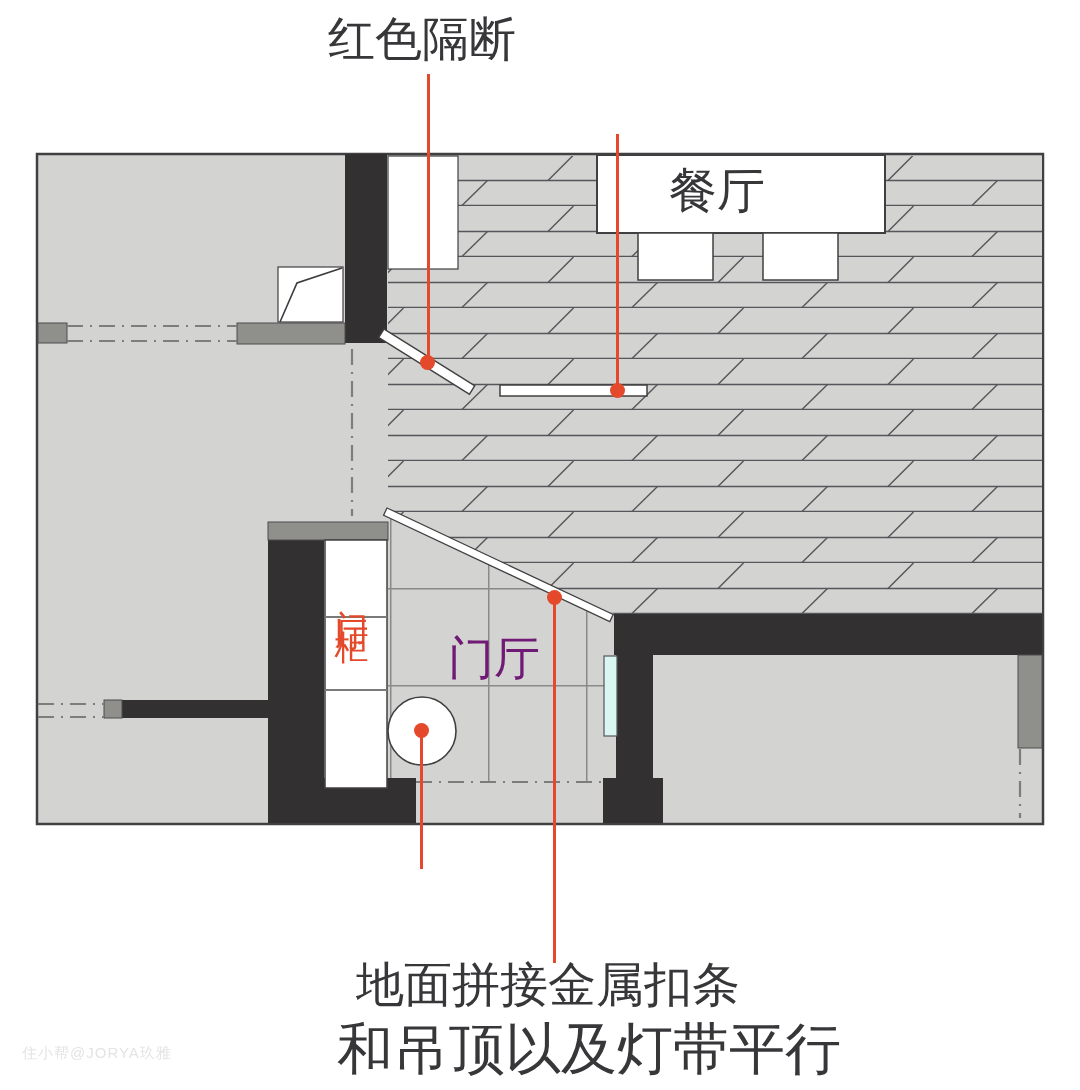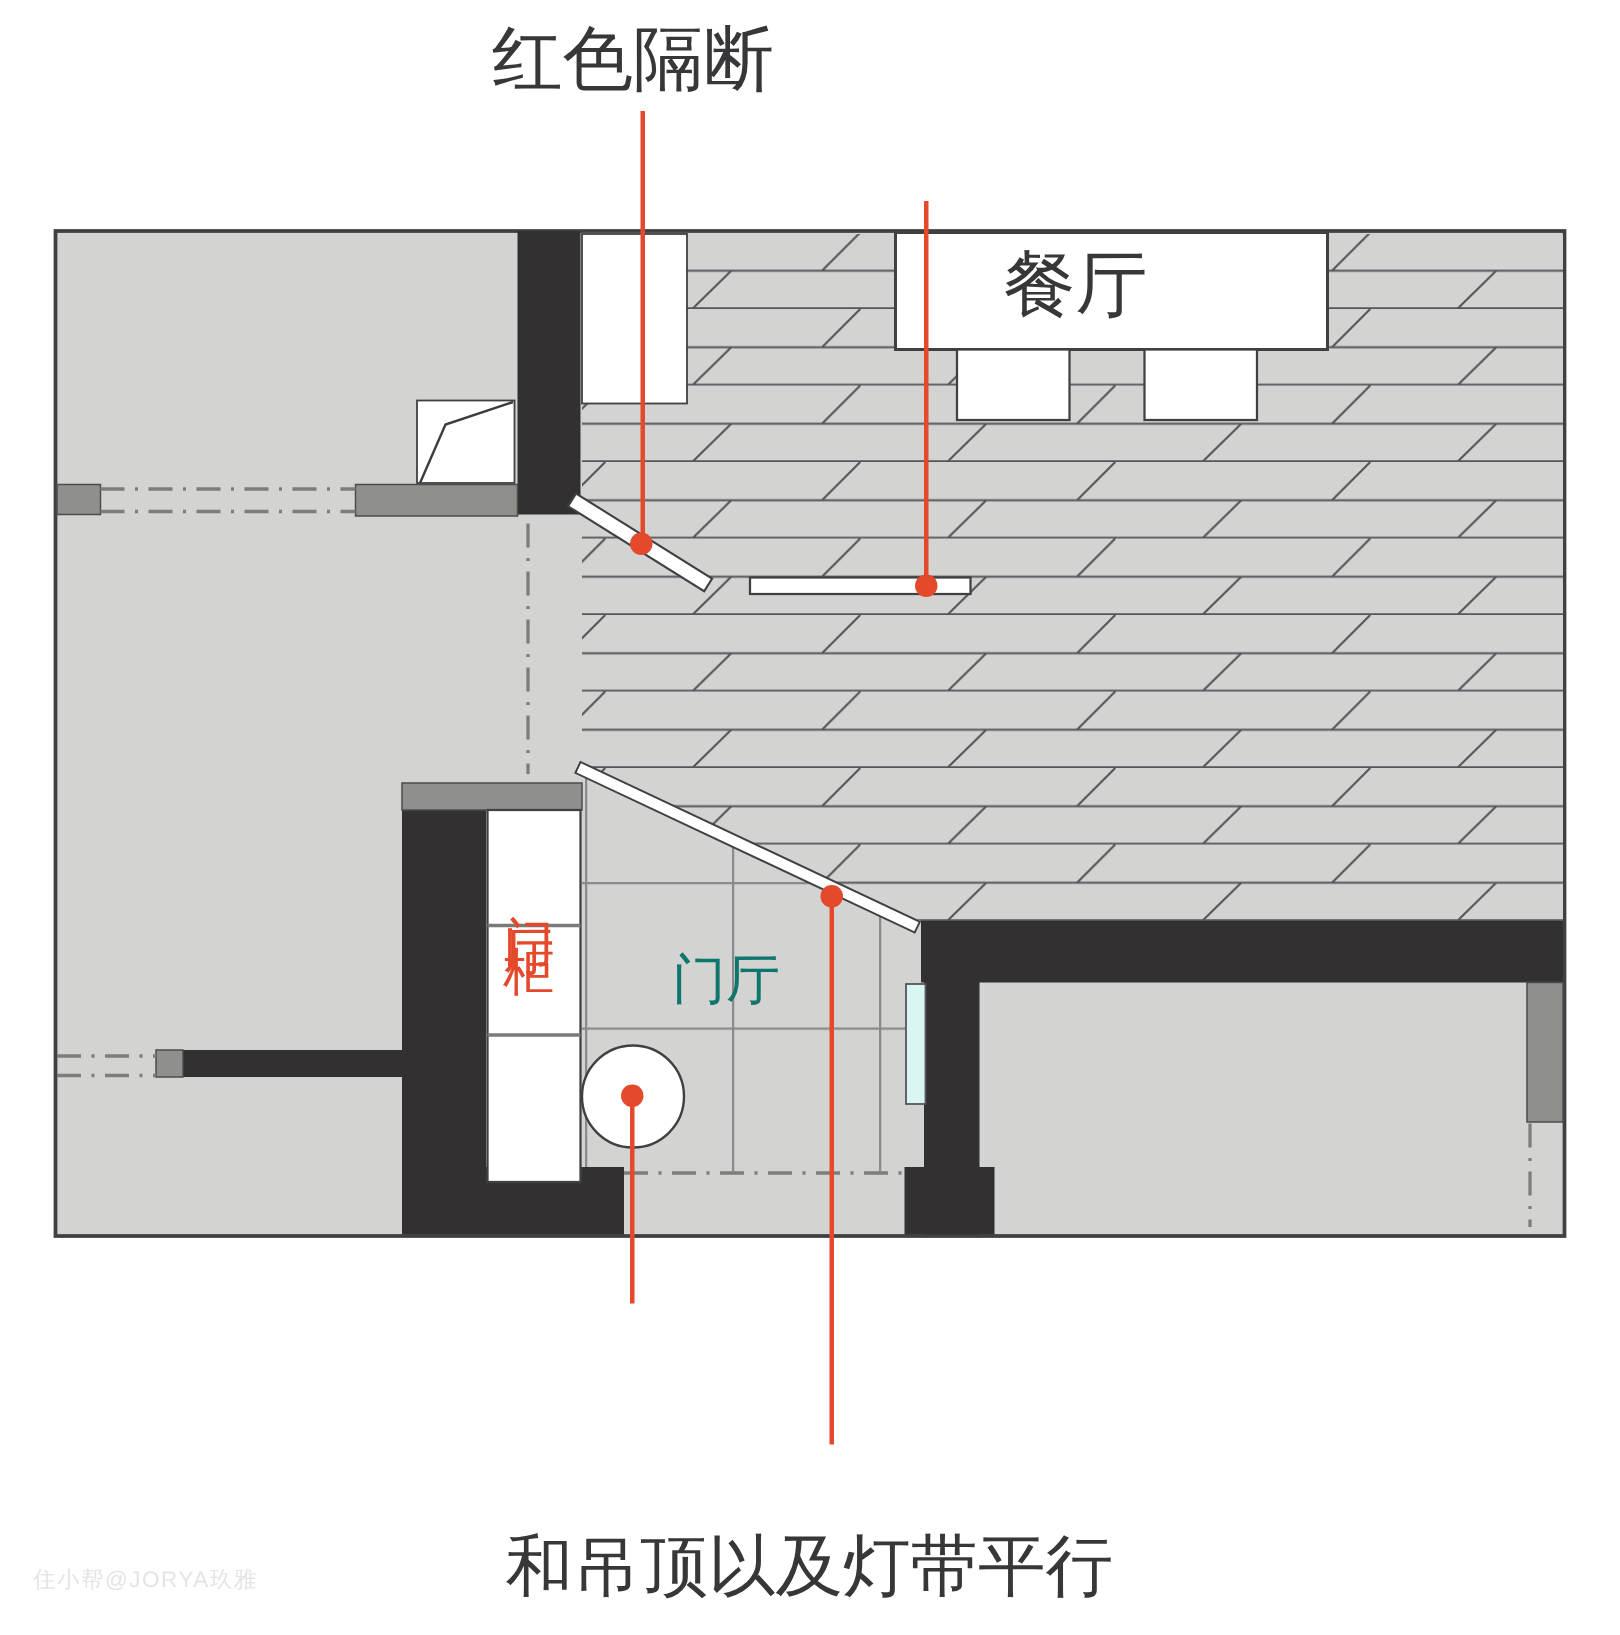--- a/index.html
+++ b/index.html
@@ -100,18 +100,19 @@
   <div class="leader" style="left:553px;top:600px;height:363px;"></div>
   <div class="leader" style="left:420px;top:733px;height:136px;"></div>
 
   <div class="dot" style="left:420px;top:355px;"></div>
   <div class="dot" style="left:610px;top:383px;"></div>
   <div class="dot" style="left:547px;top:590px;"></div>
   <div class="dot" style="left:414px;top:723px;"></div>
 
   <div class="lbl" style="left:328px;top:14px;">红色隔断</div>
   <div class="lbl" style="left:597px;top:166px;width:240px;text-align:center;font-size:48px;">餐厅</div>
-  <div class="lbl" style="left:448px;top:634px;font-size:36px;color:#0f766e;">门厅</div>
+  <div class="lbl" style="left:448px;top:634px;font-size:46px;color:#701a75;">门厅</div>
   <div class="vlabel" style="left:329px;top:582px;">门厅柜</div>
-  <div class="lbl" style="left:337px;top:1020px;font-size:45px;">和吊顶以及灯带平行</div>
+  <div class="lbl" style="left:356px;top:960px;font-size:48px;">地面拼接金属扣条</div>
+  <div class="lbl" style="left:337px;top:1020px;font-size:56px;">和吊顶以及灯带平行</div>
 
   <div class="wm" style="left:22px;top:1044px;">住小帮@JORYA玖雅</div>
 </div>
 
 </body></html>

